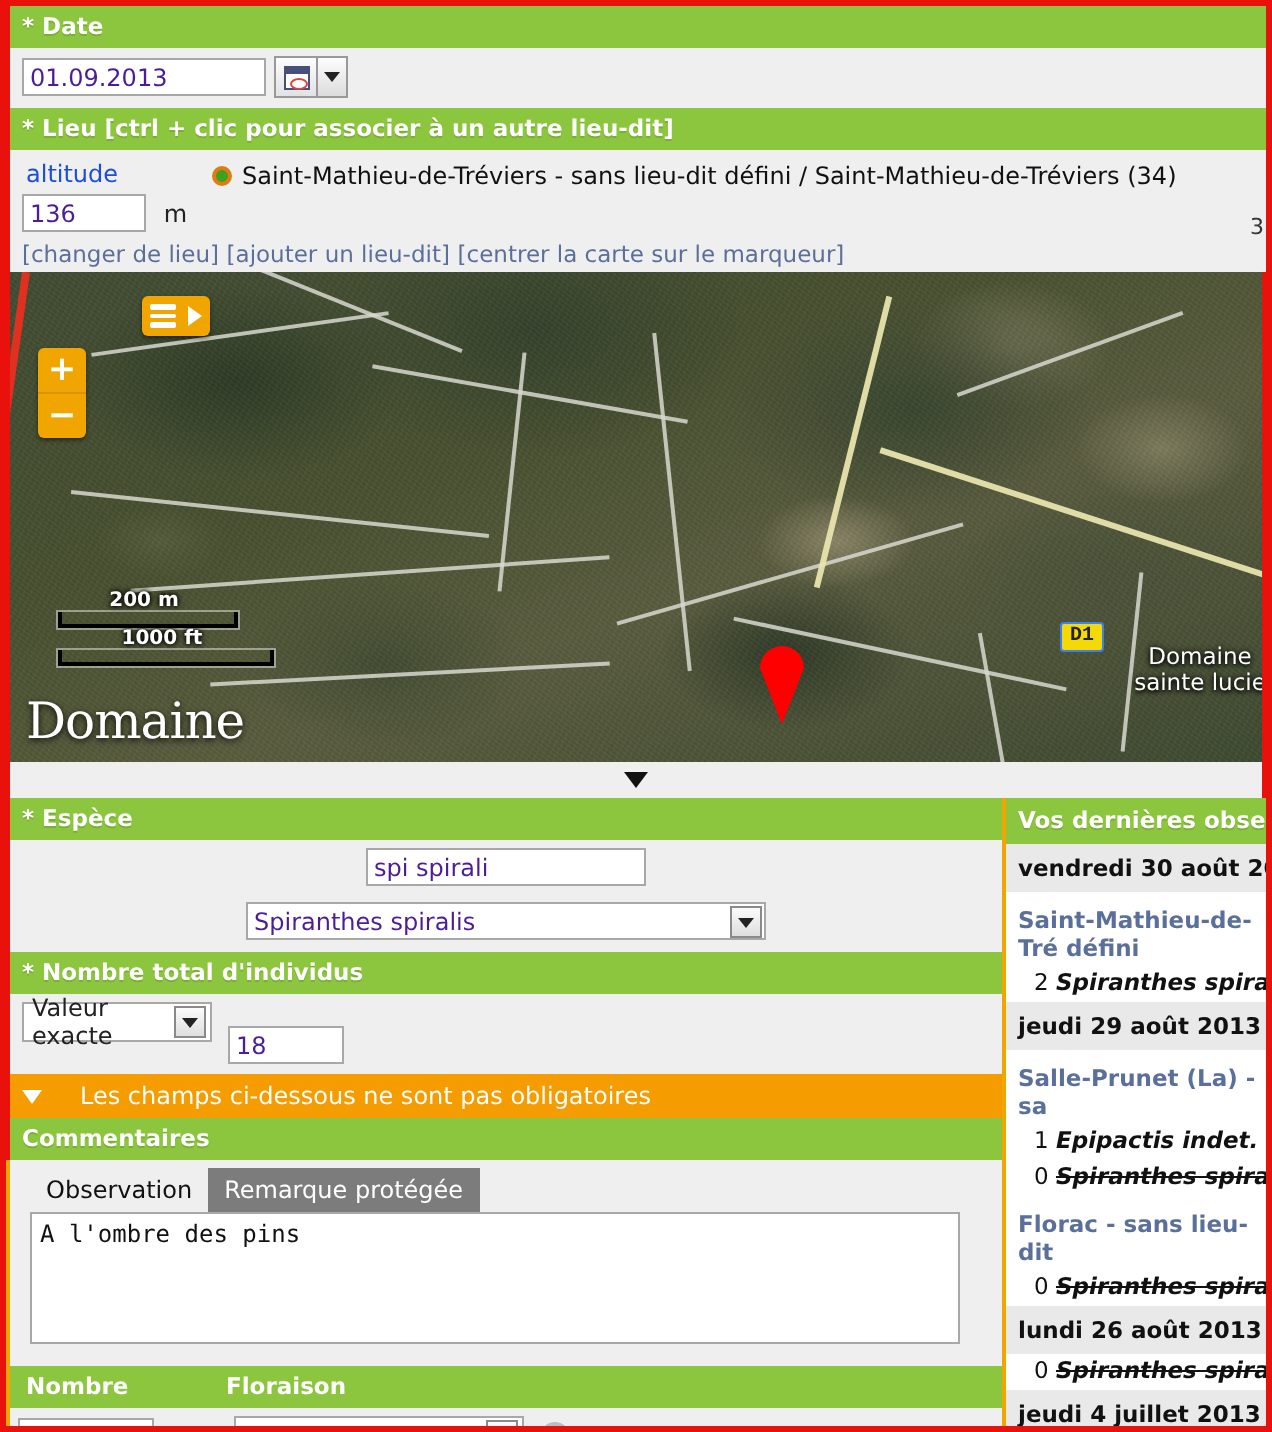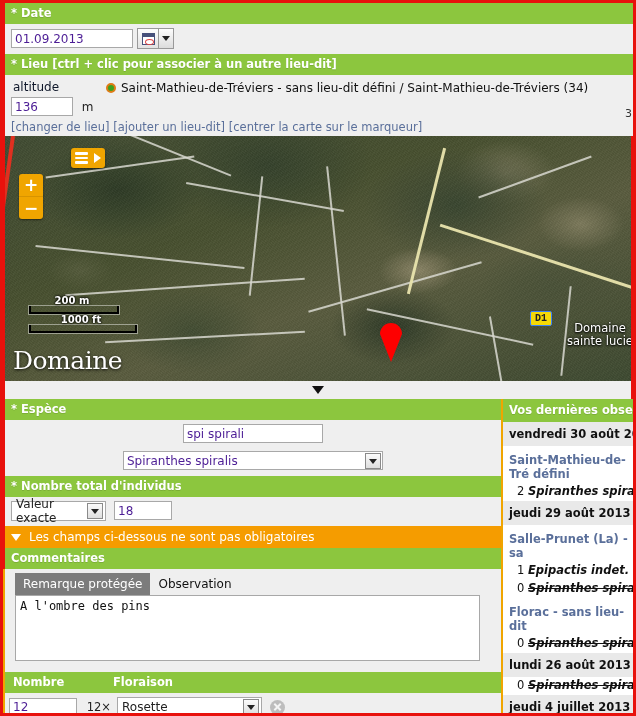--- a/index.html
+++ b/index.html
@@ -64,21 +64,21 @@
     box-sizing:border-box;cursor:pointer;
   }
   .caret{width:0;height:0;border-left:4px solid transparent;border-right:4px solid transparent;border-top:5px solid #222;}
   .date-links{margin-left:8px;white-space:nowrap;}
   .date-links a{margin-right:2px;}
 
   
   .lieu-body{padding:4px 6px 2px 6px;}
   .lieu-top{display:flex;align-items:flex-start;}
   .alt-col{width:95px;flex:0 0 95px;}
-  .alt-label{font-size:12px;color:#0f172a;margin:1px 0 3px 2px;}
+  .alt-label{font-size:12px;color:#1d4ed8;margin:1px 0 3px 2px;}
   .alt-input{width:62px;height:19px;font-size:12px;}
   .alt-unit{font-size:12px;margin-left:5px;}
   .place-col{padding-top:2px;display:flex;align-items:flex-start;gap:5px;}
   .place-dot{
     width:10px;height:10px;border-radius:50%;
     background:#3ea11e;border:2px solid #e07b16;box-sizing:border-box;
     margin-top:2px;flex:0 0 10px;
   }
   .place-text{font-size:12px;color:#111;}
   .lieu-links{margin-top:4px;}
@@ -187,25 +187,25 @@
     display:flex;align-items:center;justify-content:center;box-sizing:border-box;cursor:pointer;
   }
   .nb-row{display:flex;gap:8px;align-items:flex-start;}
   .fakeselect{
     position:relative;height:20px;border:1px solid #a8a8a8;background:#fff;
     display:flex;align-items:center;padding:0 22px 0 4px;box-sizing:border-box;
     font-size:12px;cursor:pointer;
   }
   .fakeselect .sel-arrow{right:2px;top:1px;}
   .nb-select{width:95px;}
-  .nb-count{width:58px;height:20px;}
+  .nb-count{width:58px;height:20px;margin-top:12px;}
 
   .opt-bar{
     background:#f59c00;color:#fff;font-weight:normal;font-size:12px;
-    padding:4px 6px;display:flex;align-items:center;gap:8px;
+    padding:4px 6px;display:flex;align-items:center;gap:19px;
     border-left:2px solid #e8110c;box-sizing:border-box;cursor:pointer;
   }
   .opt-bar .tri{width:0;height:0;border-left:5px solid transparent;border-right:5px solid transparent;border-top:7px solid #fff;}
 
   .tabs{display:flex;align-items:flex-end;padding:4px 0 0 10px;}
   .tab{
     font-size:12px;padding:4px 8px 4px 8px;cursor:pointer;
     border:none;line-height:14px;
   }
   .tab.active{background:#efefef;color:#111;}
@@ -393,22 +393,22 @@
       </div>
 
       <div class="opt-bar">
         <span class="tri"></span>
         <span>Les champs ci-dessous ne sont pas obligatoires</span>
       </div>
 
       <div class="sec-head">Commentaires</div>
       <div style="background:#efefef;border-left:2px solid #f0a500;box-sizing:border-box;">
         <div class="tabs">
+          <div class="tab active">Observation</div>
           <div class="tab inactive">Remarque protégée</div>
-          <div class="tab active">Observation</div>
         </div>
         <div class="ta-wrap">
           <textarea class="comment" style="">A l'ombre des pins</textarea>
         </div>
       </div>
 
       <div class="tbl-head">
         <span class="c1">Nombre</span>
         <span class="c2">Floraison</span>
       </div>

